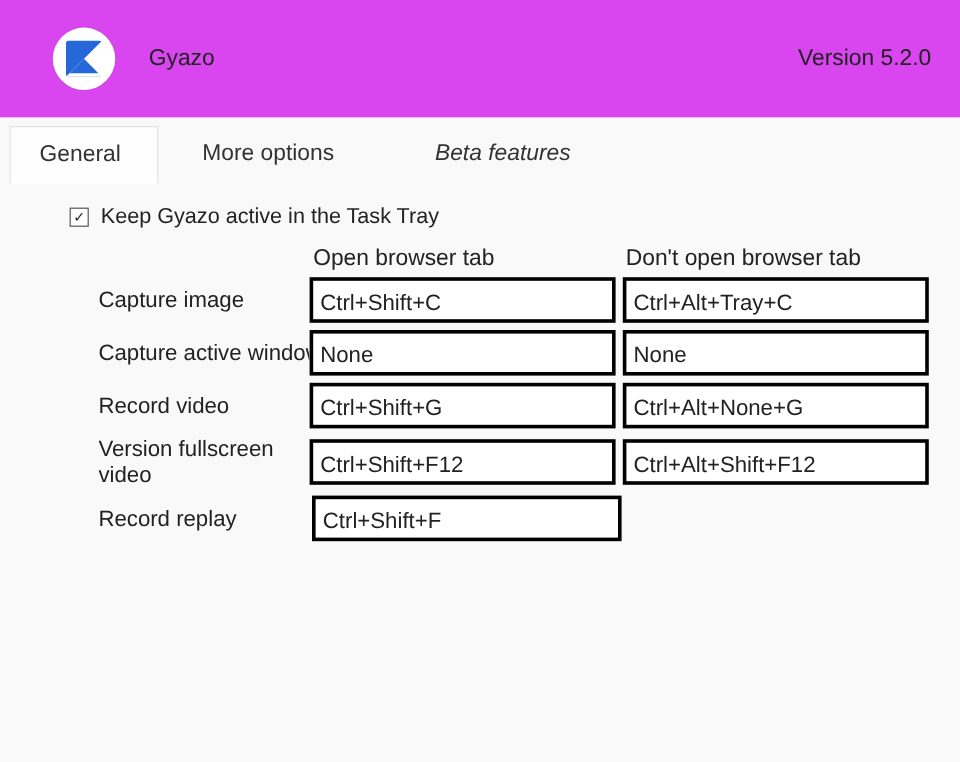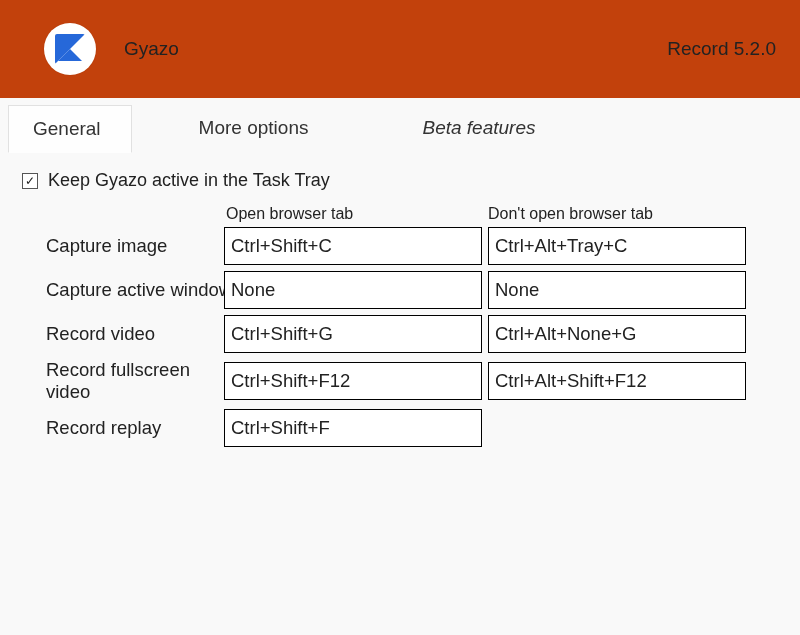--- a/index.html
+++ b/index.html
@@ -8,21 +8,21 @@
     padding: 0;
     font-family: "Segoe UI", Tahoma, sans-serif;
     font-size: 18px;
     color: #222;
     background: #f9f9f9;
     width: 800px;
     height: 635px;
     overflow: hidden;
   }
   .header {
-    background: #c2410c;
+    background: #d946ef;
     display: flex;
     align-items: center;
     justify-content: space-between;
     padding: 14px 24px 14px 44px;
     height: 98px;
   }
   .header-left {
     display: flex;
     align-items: center;
   }
@@ -43,21 +43,20 @@
   .version {
     font-size: 19px;
   }
   .tabs {
     display: flex;
     align-items: flex-end;
     background: #f9f9f9;
     border-bottom: 0;
     padding-left: 8px;
     height: 54px;
-    gap: 30px;
   }
   .tab {
     padding: 12px 30px 12px 24px;
     font-size: 19px;
     color: #333;
     cursor: pointer;
     border: 1px solid transparent;
     background: transparent;
   }
   .tab.active {
@@ -65,20 +64,21 @@
     border: 1px solid #e1e1e1;
     border-bottom: 1px solid #fefefe;
     position: relative;
     top: 1px;
   }
   .tab:nth-child(2) { margin-left: 12px; }
   .tab:nth-child(3) { margin-left: 28px; font-style: italic; }
   .content {
     padding: 18px 20px 0 22px;
     background: #f9f9f9;
+    margin-left: 36px;
   }
   .checkbox-row {
     display: flex;
     align-items: center;
     margin-bottom: 14px;
   }
   .checkbox {
     width: 16px;
     height: 16px;
     border: 1px solid #555;
@@ -110,30 +110,30 @@
   }
   .label-col {
     width: 178px;
     font-size: 18.5px;
     padding-right: 2px;
     overflow: hidden;
     white-space: nowrap;
   }
   .col-header {
     width: 262px;
-    font-size: 16px;
+    font-size: 19px;
     padding-left: 2px;
   }
   .col-header:first-of-type {
     margin-left: 178px;
   }
   .input-cell {
     width: 258px;
     height: 38px;
-    border: 1px solid #000000;
+    border: 3px solid #000000;
     background: #fff;
     font-size: 18.5px;
     font-family: inherit;
     padding: 4px 6px;
     margin-right: 6px;
     overflow: hidden;
     white-space: nowrap;
     line-height: 28px;
     cursor: text;
   }
@@ -149,21 +149,21 @@
   <div class="header-left">
     <span class="logo-wrap">
       <svg width="36" height="36" viewBox="0 0 36 36">
         <rect x="3" y="3" width="30" height="30" fill="#2668d9" rx="2"></rect>
         <polygon points="33,33 3,33 33,3" fill="#fff"></polygon>
         <polygon points="6,30 18,18 30,30" fill="#2668d9"></polygon>
       </svg>
     </span>
     <span class="app-name">Gyazo</span>
   </div>
-  <span class="version">Record 5.2.0</span>
+  <span class="version">Version 5.2.0</span>
 </div>
 
 <div class="tabs">
   <div class="tab active">General</div>
   <div class="tab">More options</div>
   <div class="tab">Beta features</div>
 </div>
 
 <div class="content">
 
@@ -193,21 +193,21 @@
     </div>
 
 
     <div class="row">
       <div class="label-col">Record video</div>
       <div class="input-cell">Ctrl+Shift+G</div>
       <div class="input-cell">Ctrl+Alt+None+G</div>
     </div>
 
     <div class="row tall">
-      <div class="label-col">Record fullscreen video</div>
+      <div class="label-col">Version fullscreen video</div>
       <div class="input-cell">Ctrl+Shift+F12</div>
       <div class="input-cell">Ctrl+Alt+Shift+F12</div>
     </div>
 
     <div class="row">
       <div class="label-col">Record replay</div>
       <div class="input-cell">Ctrl+Shift+F</div>
     </div>
 
   </div>

